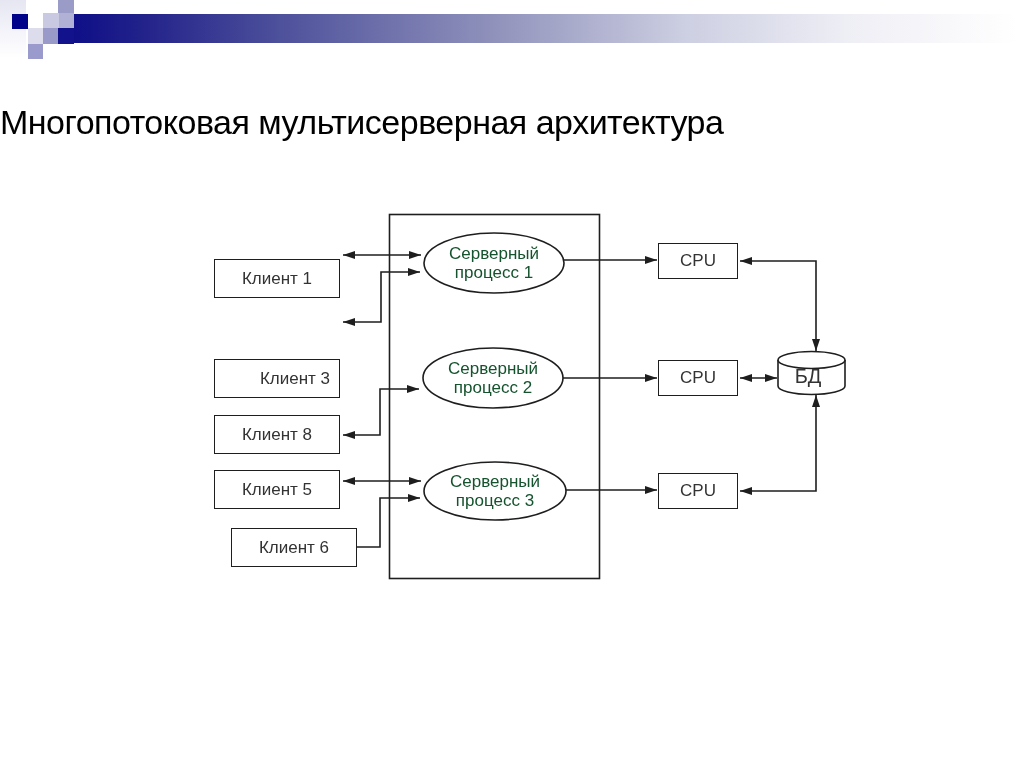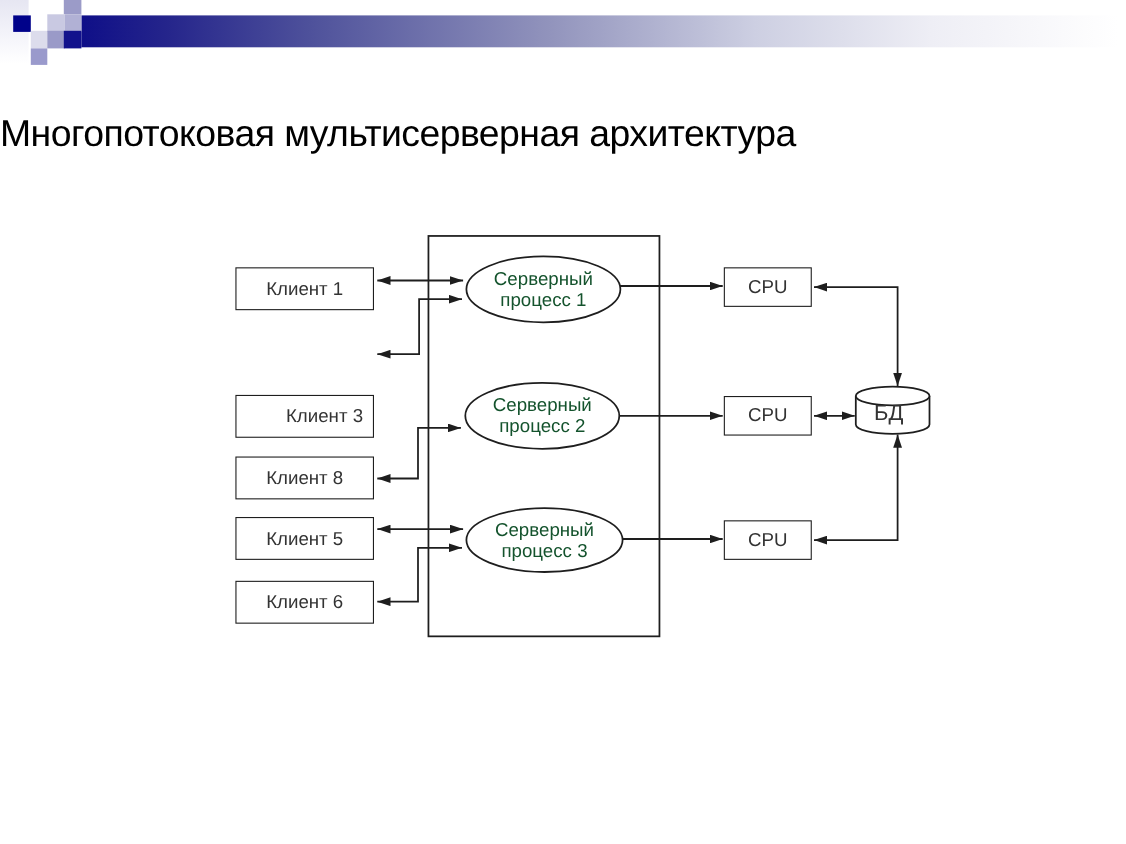--- a/index.html
+++ b/index.html
@@ -73,33 +73,33 @@
     <polyline points="740,491 816,491 816,395" fill="none" stroke="#1e1e1e" stroke-width="1.6" marker-start="url(#ah)" marker-end="url(#ah)"></polyline>
 
     <ellipse cx="494" cy="263" rx="70" ry="30" fill="#ffffff" stroke="#1e1e1e" stroke-width="1.6"></ellipse>
     <ellipse cx="493" cy="378" rx="70" ry="30" fill="#ffffff" stroke="#1e1e1e" stroke-width="1.6"></ellipse>
     <ellipse cx="495" cy="491" rx="71" ry="29" fill="#ffffff" stroke="#1e1e1e" stroke-width="1.6"></ellipse>
 
     <path d="M778,360 v26 a33.5,8.5 0 0 0 67,0 v-26" fill="#ffffff" stroke="#1e1e1e" stroke-width="1.6"></path>
     <ellipse cx="811.5" cy="360" rx="33.5" ry="8.5" fill="#ffffff" stroke="#1e1e1e" stroke-width="1.6"></ellipse>
   </svg>
 
-  <div class="node client" style="top:243px;">
+  <div class="node client" style="top:259px;">
       <span>Клиент 1</span>
     </div>
   <div class="node client" style="top:359px;padding-left:36px;">
       <span>Клиент 3</span>
     </div>
   <div class="node client" style="top:415px;">
       <span>Клиент 8</span>
     </div>
   <div class="node client" style="top:470px;">
       <span>Клиент 5</span>
     </div>
-  <div class="node client" style="top:528px;">
+  <div class="node client" style="top:528px;margin-left:17px;">
       <span>Клиент 6</span>
     </div>
 
   <div class="ellipse-label" style="left:424px;top:244px;">
     <div>Серверный</div>
     <div>процесс 1</div>
   </div>
   <div class="ellipse-label" style="left:423px;top:359px;">
     <div>Серверный</div>
     <div>процесс 2</div>

